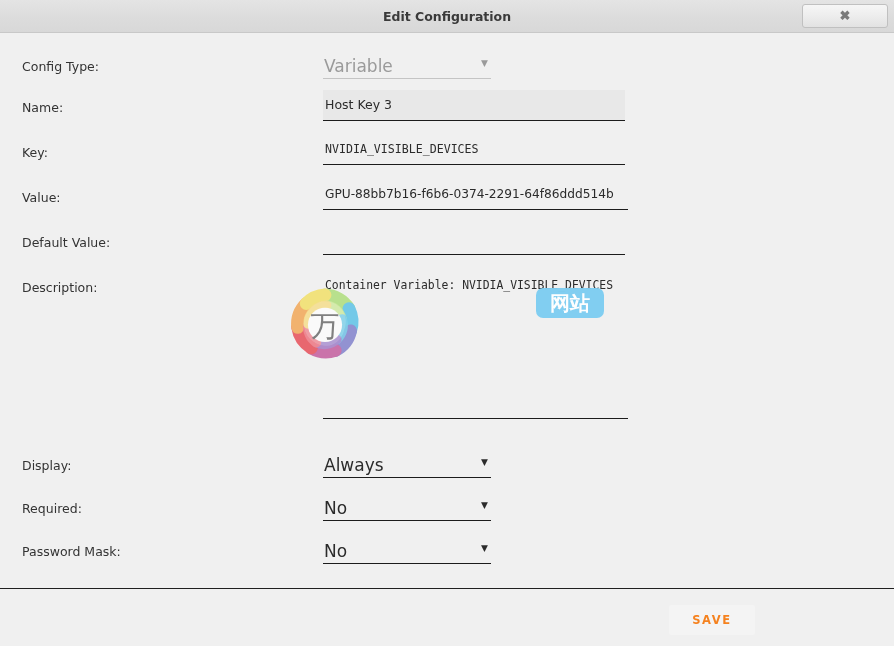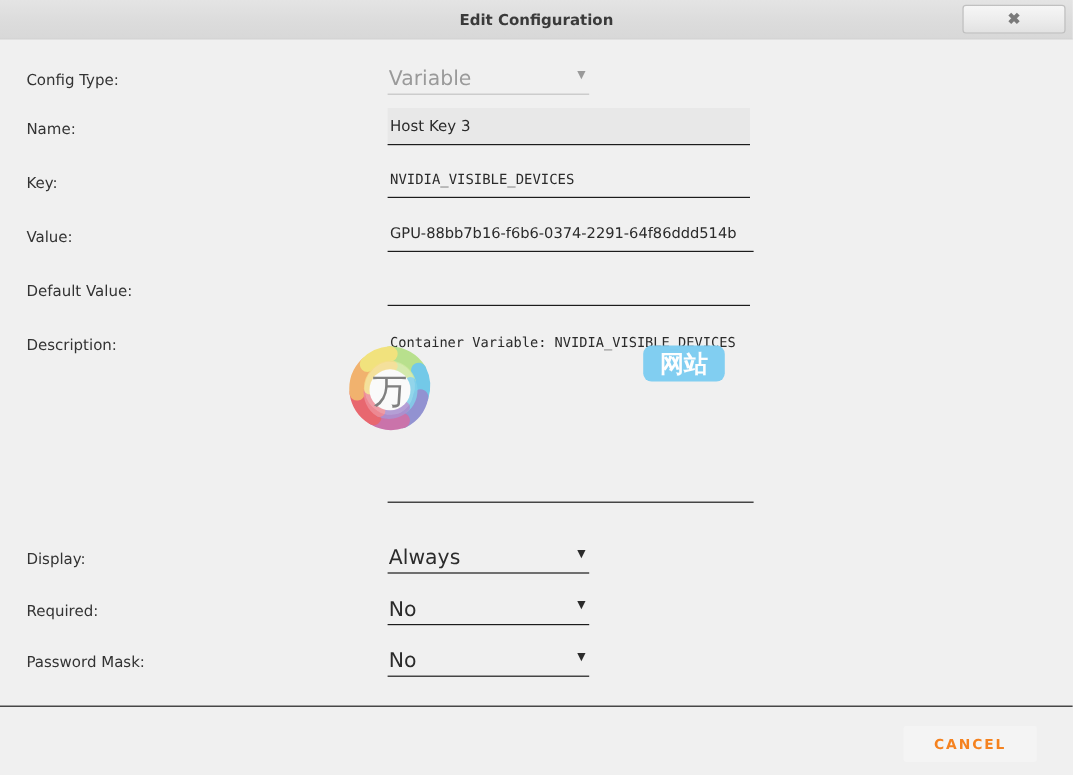--- a/index.html
+++ b/index.html
@@ -341,14 +341,14 @@
       <path d="M40 70 A22 22 0 0 1 30 48" stroke="#ef8b96"></path>
       <path d="M30 48 A22 22 0 0 1 52 26" stroke="#f6dd8a"></path>
     </g>
     <circle cx="50" cy="49" r="20" fill="#fbfbfb"></circle>
     <text x="50" y="62" text-anchor="middle" font-family="DejaVu Serif, Liberation Serif, serif" font-size="34" fill="#7d7d7d">万</text>
   </svg>
   <span class="wm-badge">网站</span>
 </div>
 
 <div class="footer">
-  <button class="btn btn-cancel">CANCEL</button>
+  <button class="btn btn-save">SAVE</button>
 </div>
 
 </body></html>

